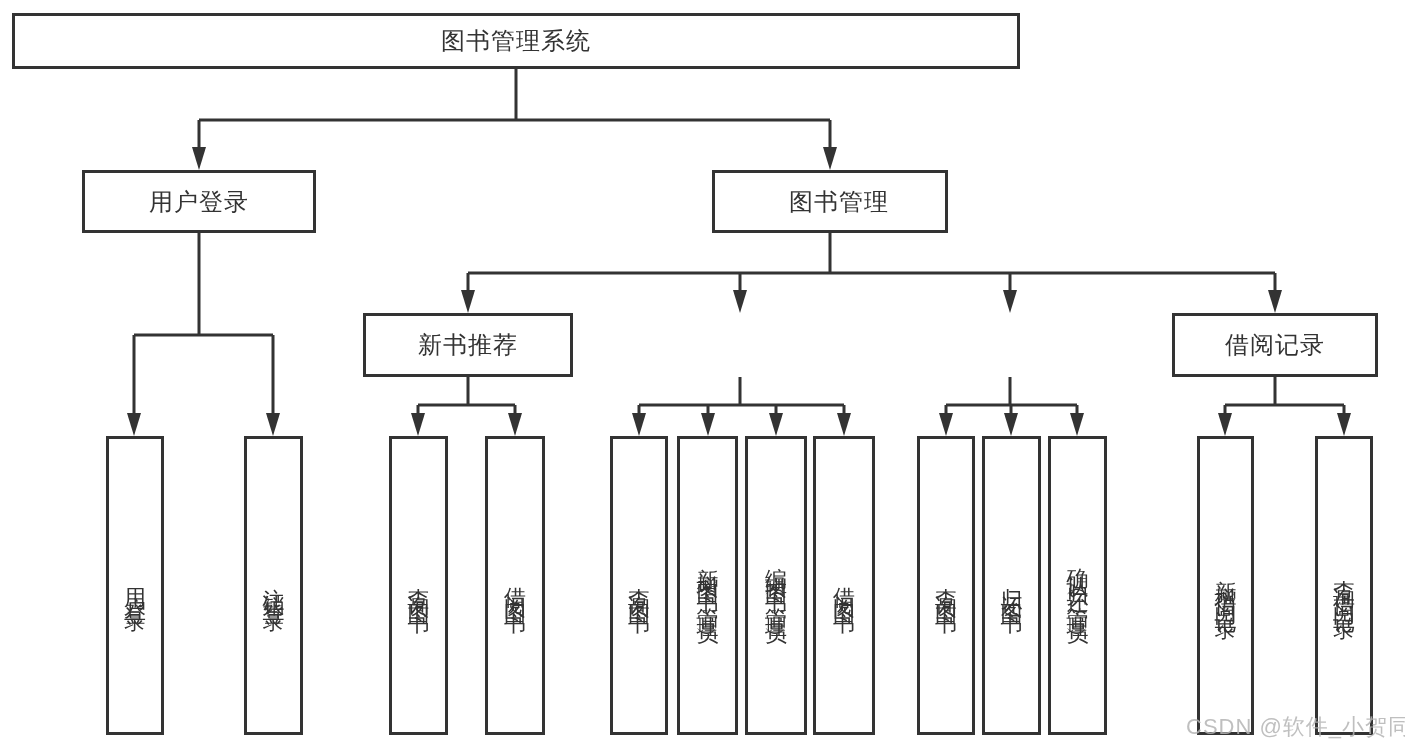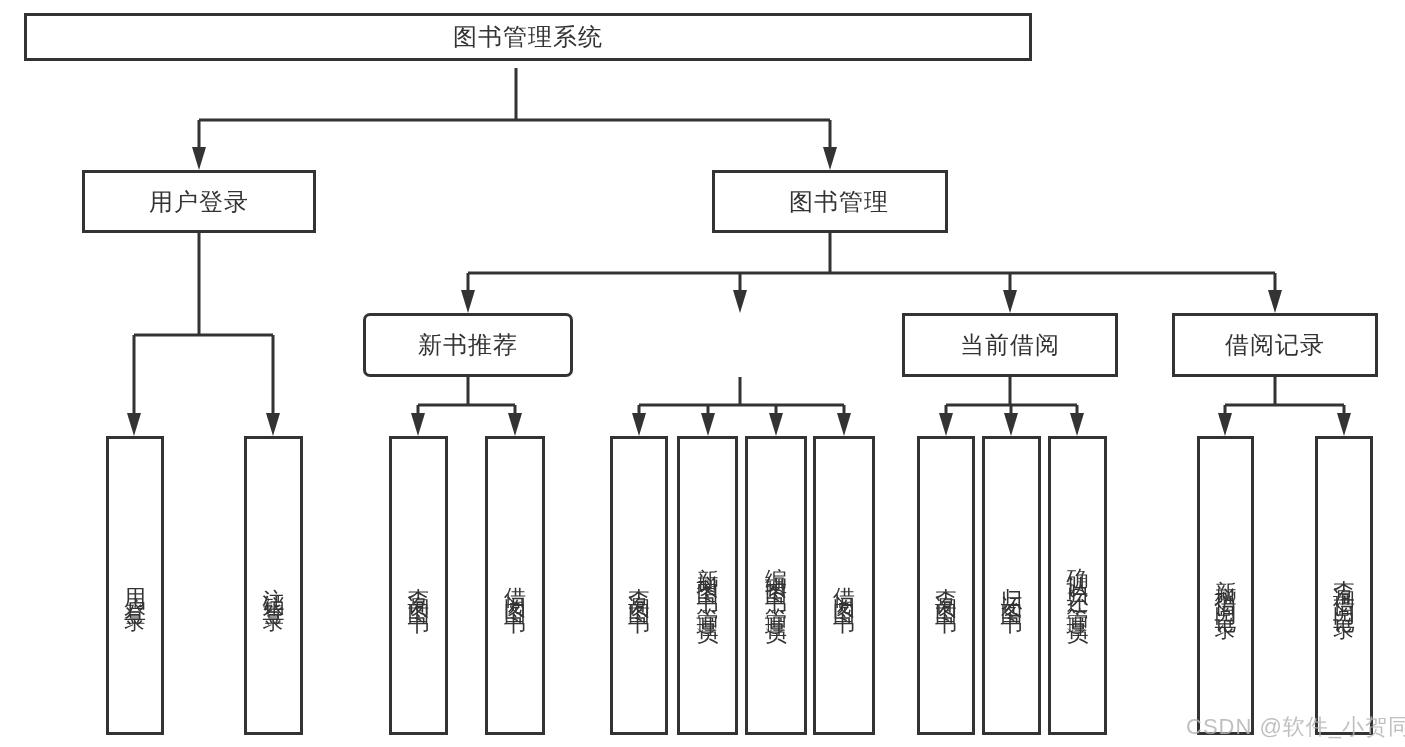--- a/index.html
+++ b/index.html
@@ -89,27 +89,26 @@
       <polygon points="769,413 783,413 776,436"></polygon>
       <polygon points="837,413 851,413 844,436"></polygon>
       <polygon points="939,413 953,413 946,436"></polygon>
       <polygon points="1004,413 1018,413 1011,436"></polygon>
       <polygon points="1070,413 1084,413 1077,436"></polygon>
       <polygon points="1218,413 1232,413 1225,436"></polygon>
       <polygon points="1337,413 1351,413 1344,436"></polygon>
     </g>
   </svg>
 
-  <div class="node" style="left:24px;top:13px;width:1008px;height:48px;">图书管理系统</div>
+  <div class="node" style="left:12px;top:13px;width:1008px;height:56px;">图书管理系统</div>
 
   <div class="node" style="left:82px;top:170px;width:234px;height:63px;">用户登录</div>
   <div class="node" style="left:712px;top:170px;width:236px;height:63px;padding-left:18px;">图书管理</div>
 
-  <div class="node" style="left:363px;top:313px;width:210px;height:64px;border-radius:7px;">新书推荐</div>
-  <div class="node" style="left:902px;top:313px;width:216px;height:64px;">当前借阅</div>
+  <div class="node" style="left:363px;top:313px;width:210px;height:64px;">新书推荐</div>
   <div class="node" style="left:1172px;top:313px;width:206px;height:64px;">借阅记录</div>
 
   <div class="leaf" style="left:106px;width:58px;">
     <span>用户登录</span>
   </div>
   <div class="leaf" style="left:244px;width:59px;">
     <span>注销登录</span>
   </div>
 
   <div class="leaf" style="left:389px;width:59px;">

